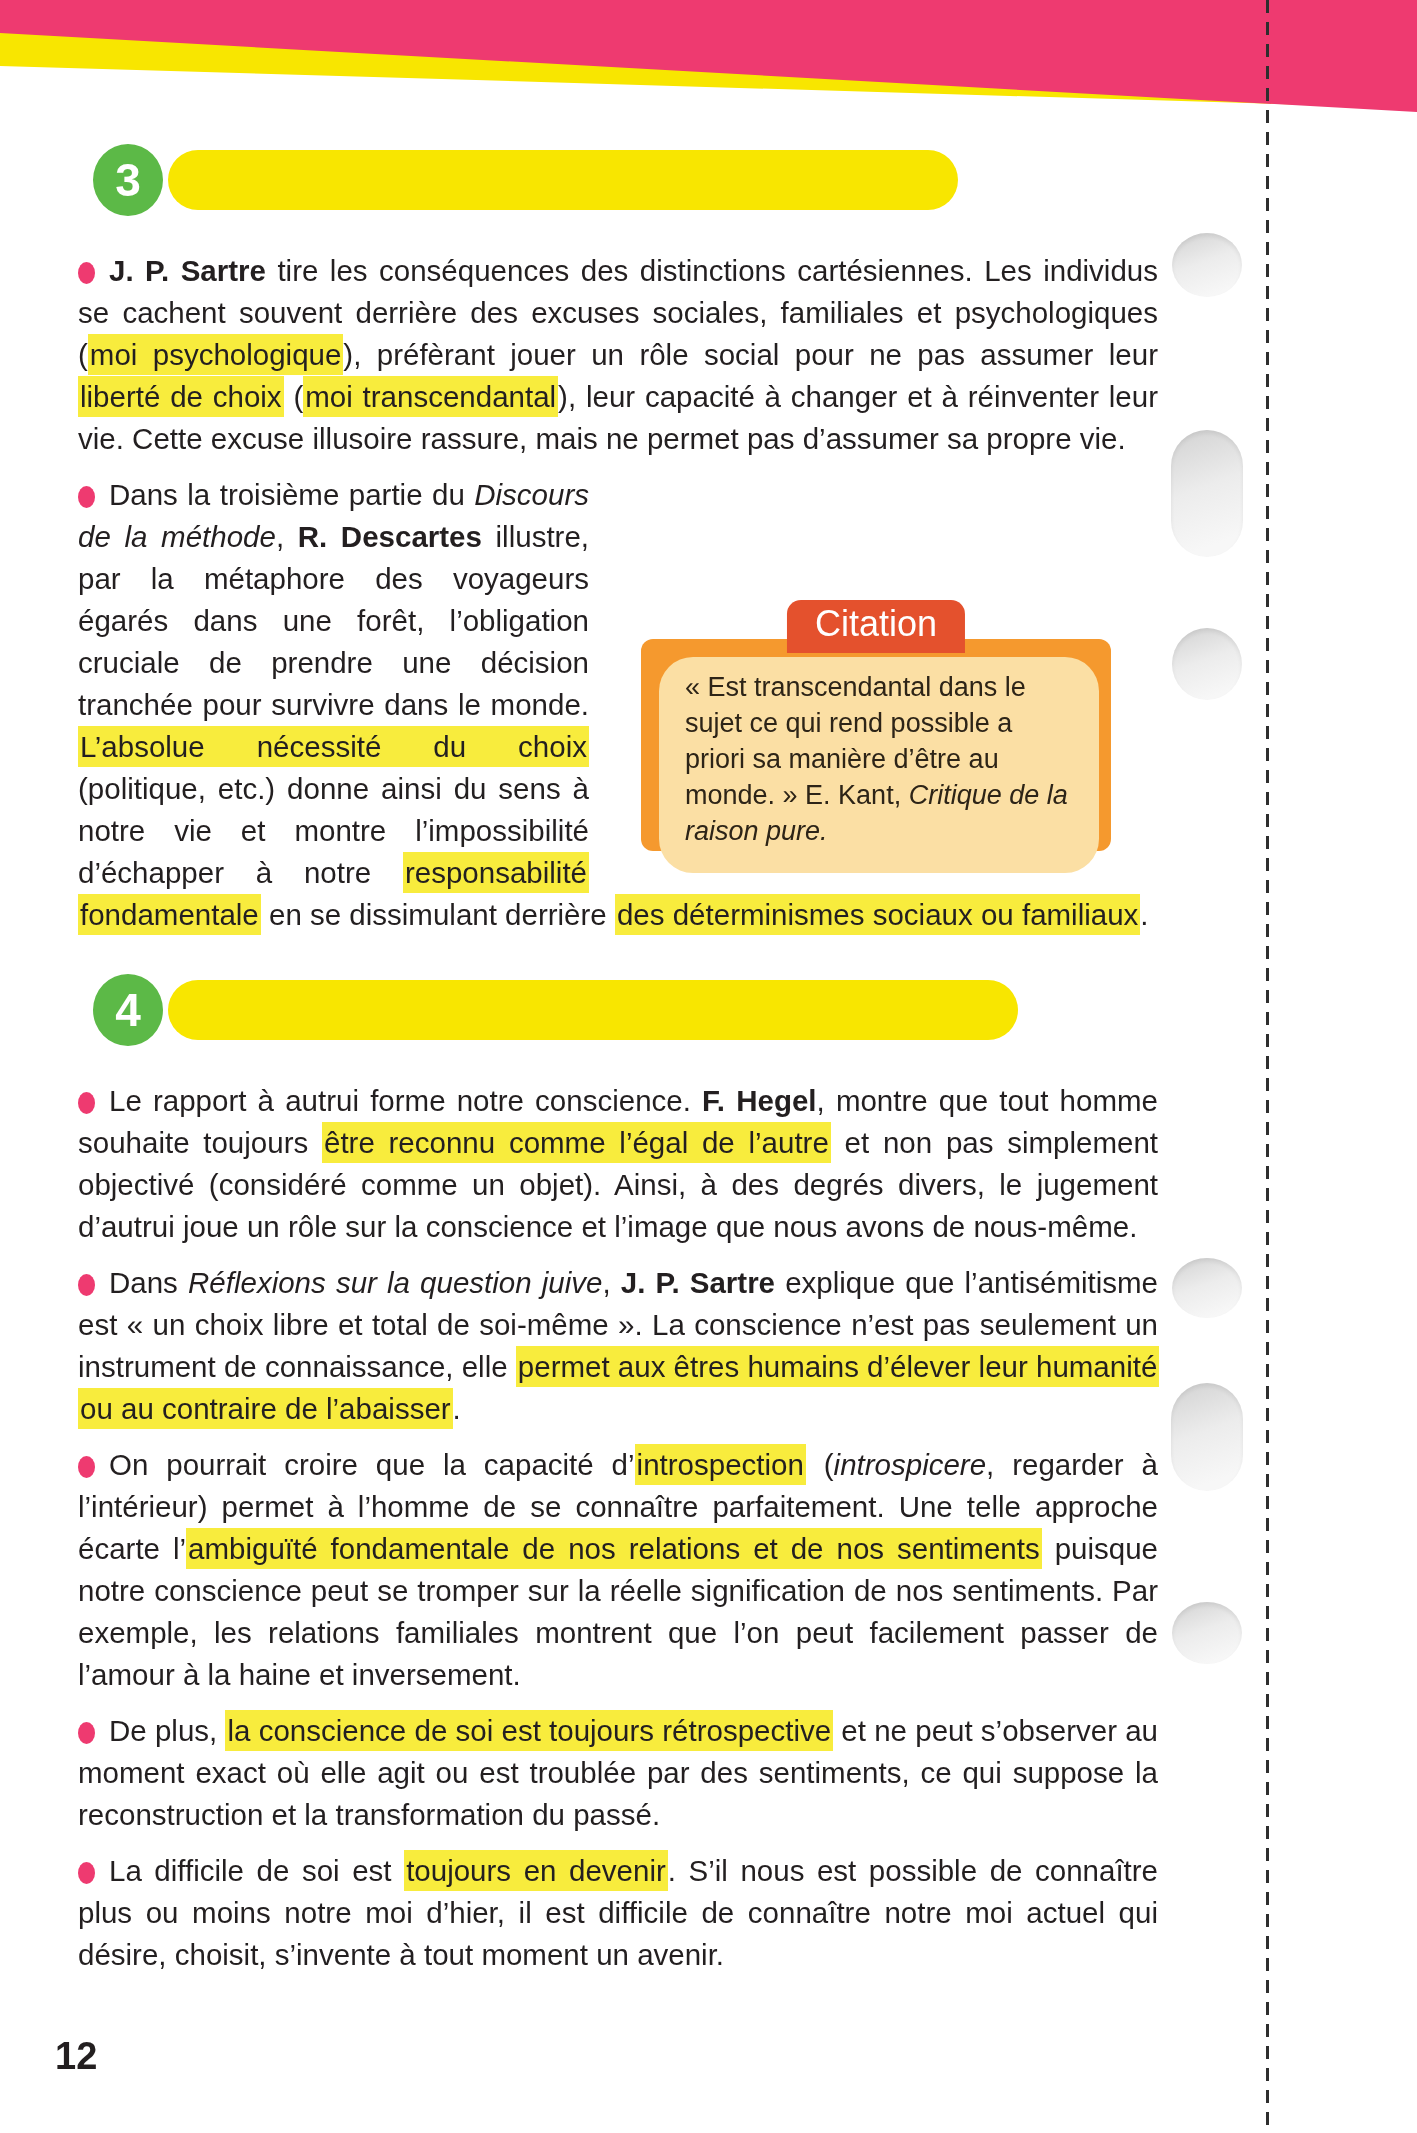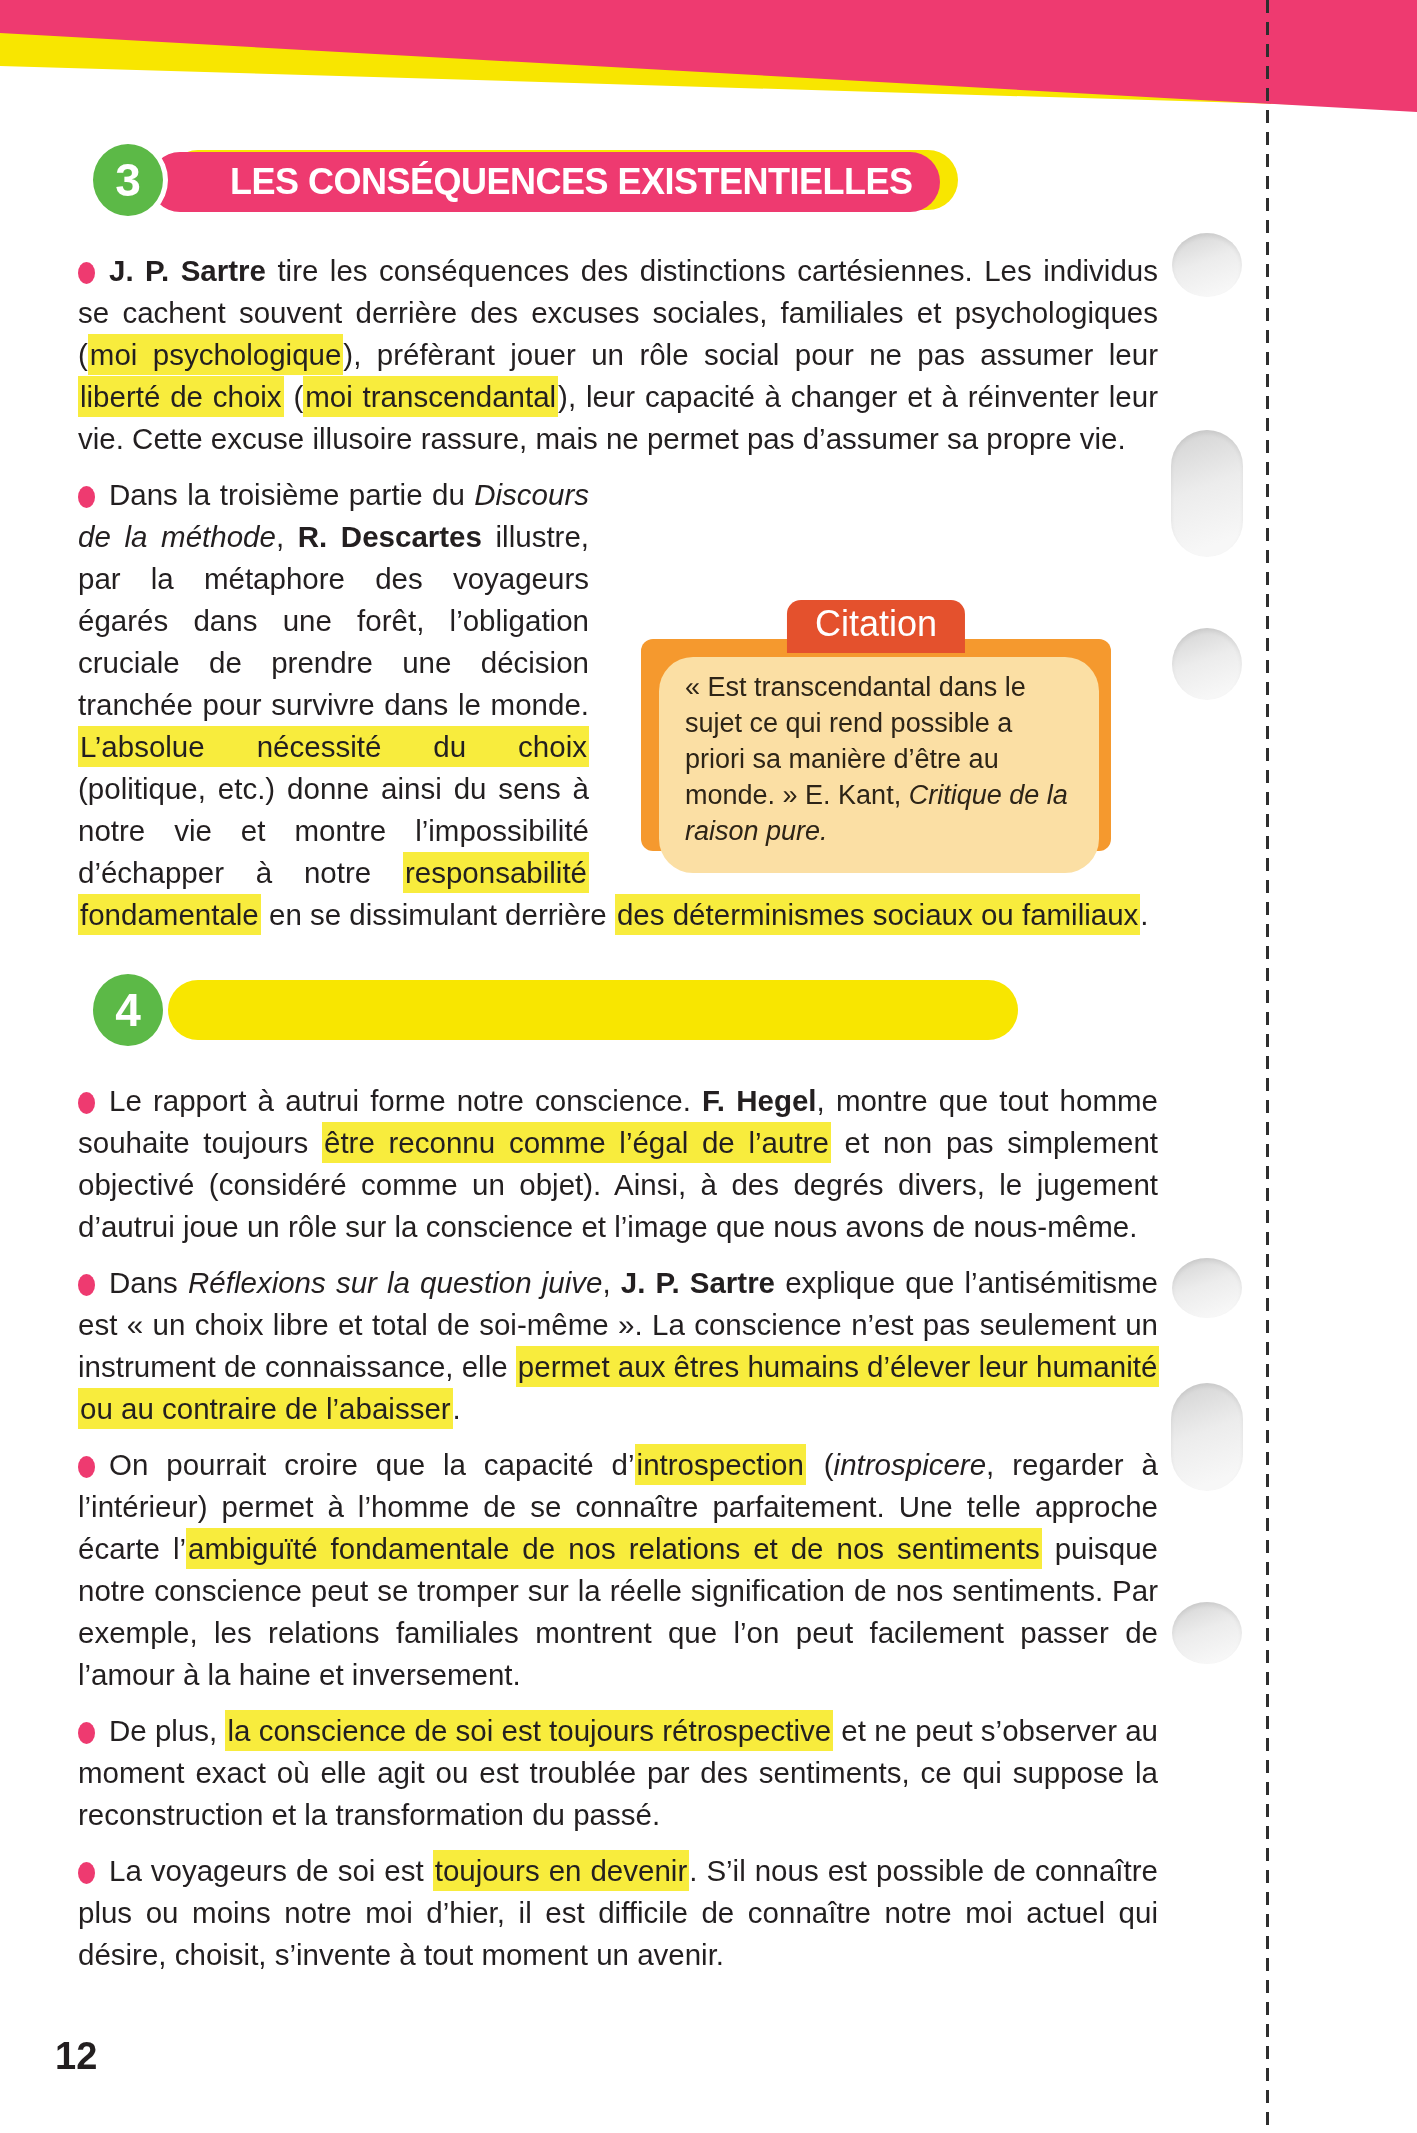--- a/index.html
+++ b/index.html
@@ -74,23 +74,20 @@
   <div class="bind pill" style="left:1171px;top:430px;width:72px;height:127px;"></div>
   <div class="bind oval" style="left:1172px;top:628px;width:70px;height:72px;"></div>
   <div class="bind oval" style="left:1172px;top:1258px;width:70px;height:60px;"></div>
   <div class="bind pill" style="left:1171px;top:1383px;width:72px;height:108px;"></div>
   <div class="bind oval" style="left:1172px;top:1602px;width:70px;height:62px;"></div>
 
   <div class="content">
 
     <header class="section-header" style="margin-top:142px;">
       <div class="sec-yellow w-s3"></div>
-      <div class="sec-banner w-s3">
-        <span>LES CONSÉQUENCES EXISTENTIELLES</span>
-      </div>
       <div class="sec-circle">
         <span>3</span>
       </div>
     </header>
 
     <div class="para first">
       <span class="bullet"></span><span><span class="seg-bold">J. P. Sartre </span><span class="seg-plain">tire les conséquences des distinctions cartésiennes. Les individus se cachent souvent derrière des excuses sociales, familiales et psychologiques (</span><span class="seg-hl">moi psychologique</span><span class="seg-plain">), préfèrant jouer un rôle social pour ne pas assumer leur </span><span class="seg-hl">liberté de choix</span><span class="seg-plain"> (</span><span class="seg-hl">moi transcendantal</span><span class="seg-plain">), leur capacité à changer et à réinventer leur vie. Cette excuse illusoire rassure, mais ne permet pas d’assumer sa propre vie.</span></span>
     </div>
 
     <div class="para">
@@ -121,19 +118,19 @@
 
     <div class="para">
       <span class="bullet"></span><span><span class="seg-plain">On pourrait croire que la capacité d’</span><span class="seg-hl">introspection</span><span class="seg-plain"> (</span><span class="seg-italic">introspicere</span><span class="seg-plain">, regarder à l’intérieur) permet à l’homme de se connaître parfaitement. Une telle approche écarte l’</span><span class="seg-hl">ambiguïté fondamentale de nos relations et de nos sentiments</span><span class="seg-plain"> puisque notre conscience peut se tromper sur la réelle signification de nos sentiments. Par exemple, les relations familiales montrent que l’on peut facilement passer de l’amour à la haine et inversement.</span></span>
     </div>
 
     <div class="para">
       <span class="bullet"></span><span><span class="seg-plain">De plus, </span><span class="seg-hl">la conscience de soi est toujours rétrospective</span><span class="seg-plain"> et ne peut s’observer au moment exact où elle agit ou est troublée par des sentiments, ce qui suppose la reconstruction et la transformation du passé.</span></span>
     </div>
 
     <div class="para">
-      <span class="bullet"></span><span><span class="seg-plain">La voyageurs de soi est </span><span class="seg-hl">toujours en devenir</span><span class="seg-plain">. S’il nous est possible de connaître plus ou moins notre moi d’hier, il est difficile de connaître notre moi actuel qui désire, choisit, s’invente à tout moment un avenir.</span></span>
+      <span class="bullet"></span><span><span class="seg-plain">La difficile de soi est </span><span class="seg-hl">toujours en devenir</span><span class="seg-plain">. S’il nous est possible de connaître plus ou moins notre moi d’hier, il est difficile de connaître notre moi actuel qui désire, choisit, s’invente à tout moment un avenir.</span></span>
     </div>
 
   </div>
 
   <div class="page-number">12</div>
 </div>
 
 </body></html>

